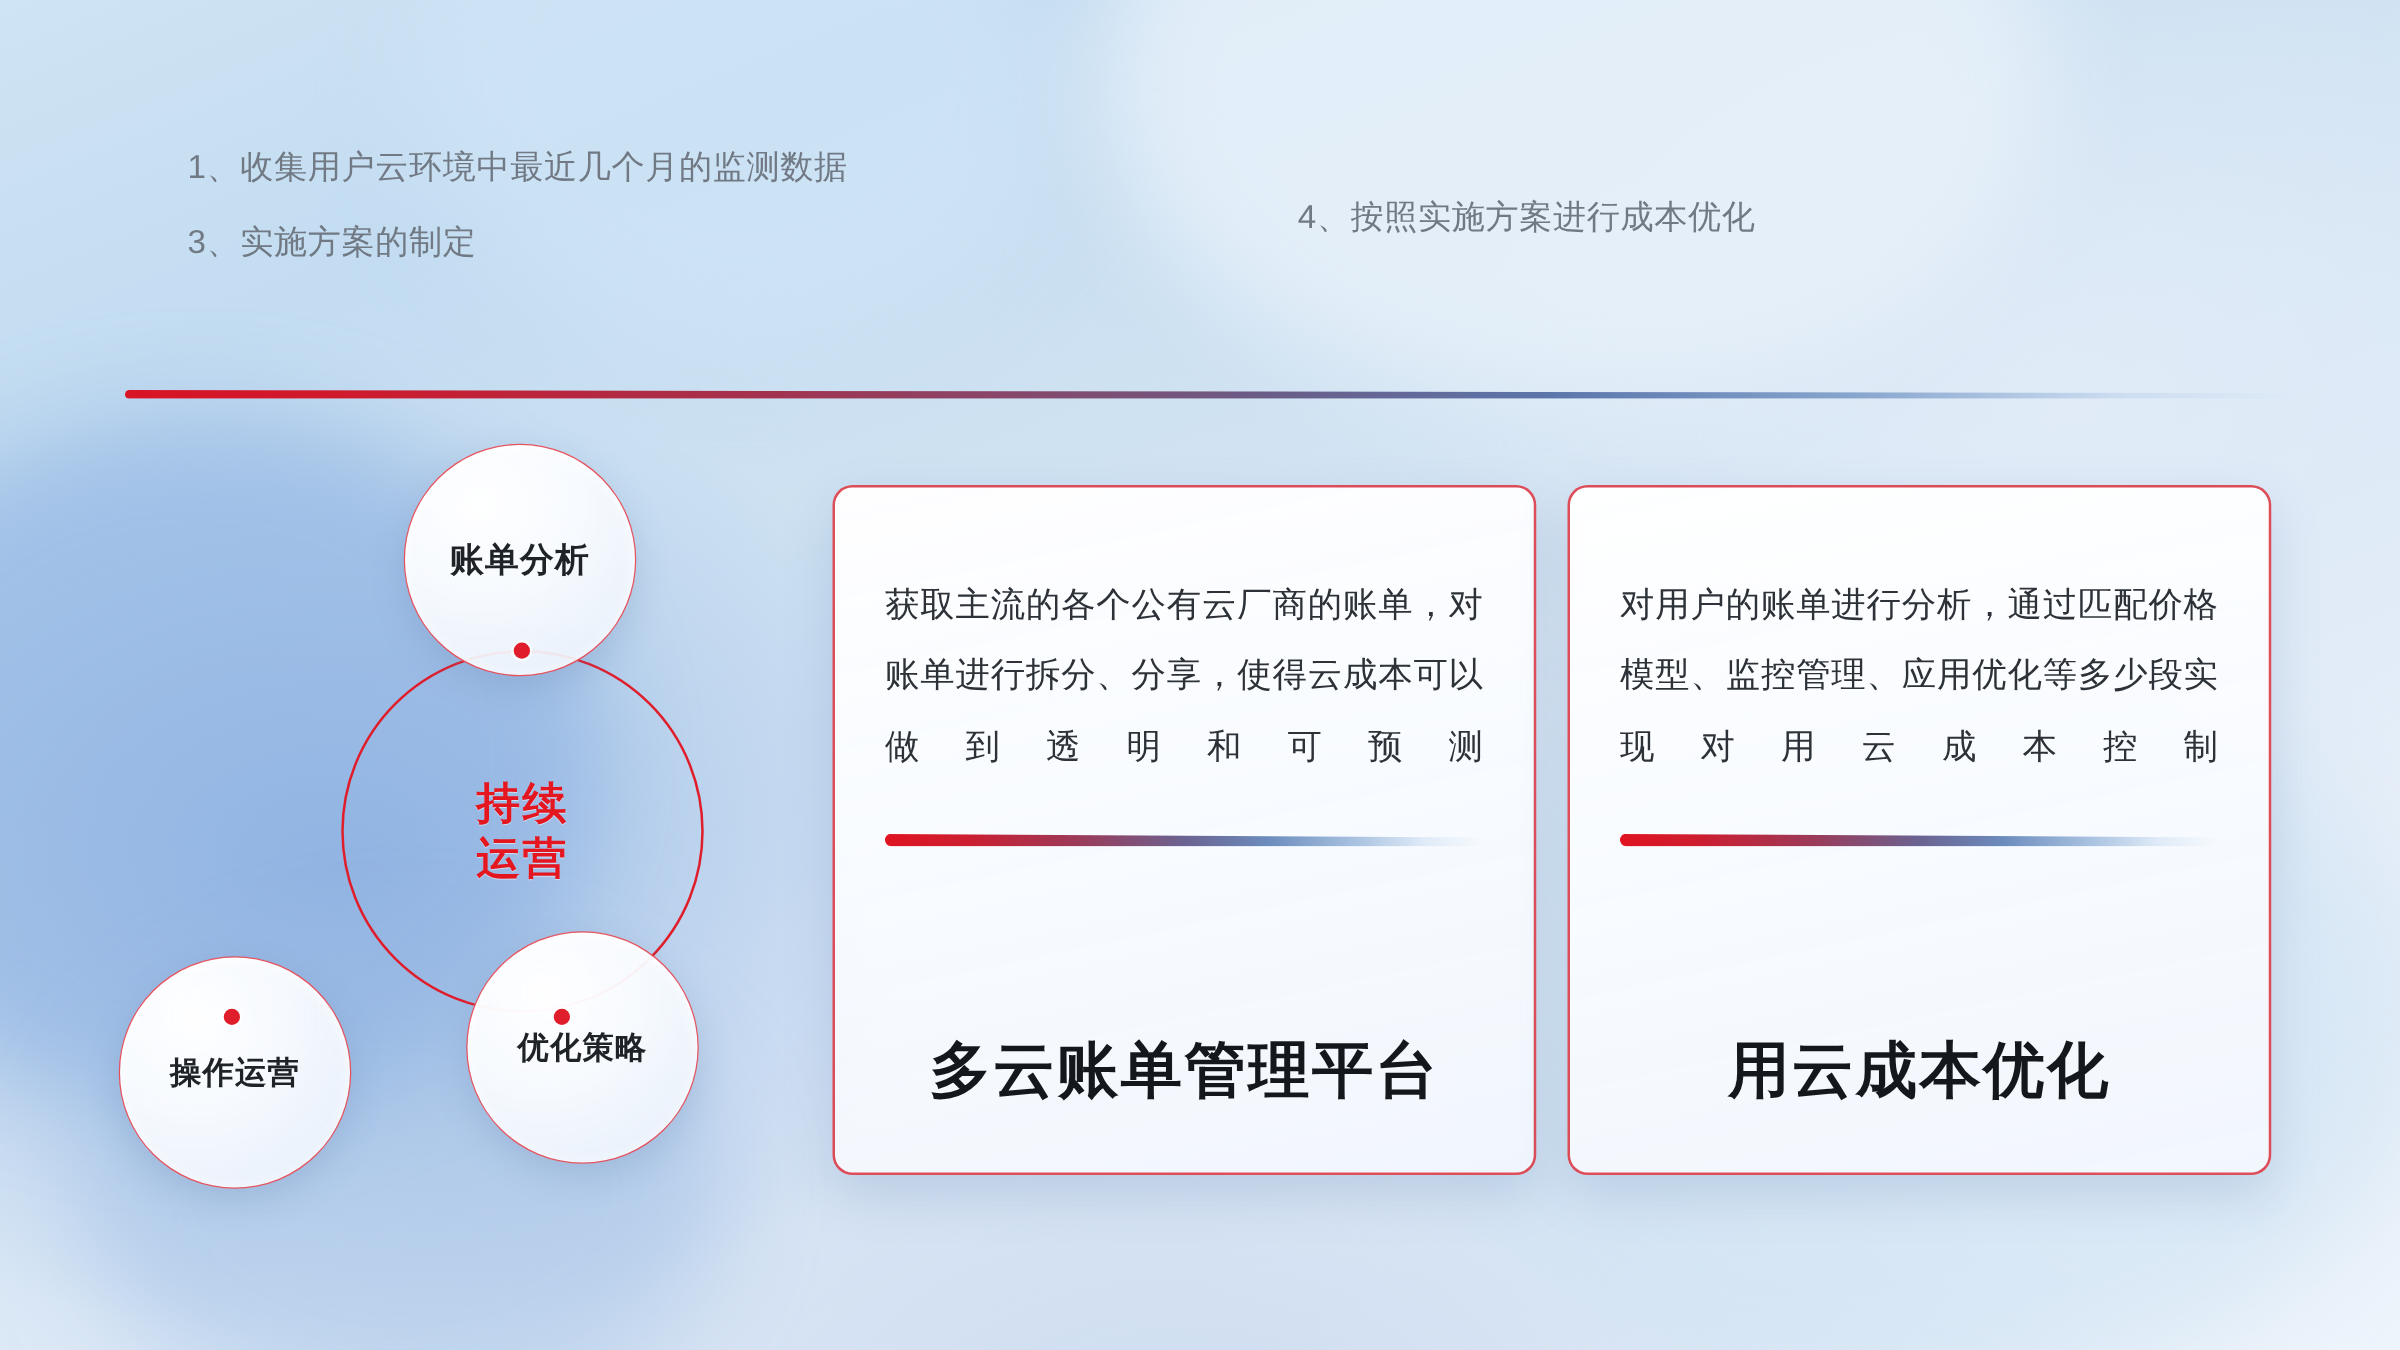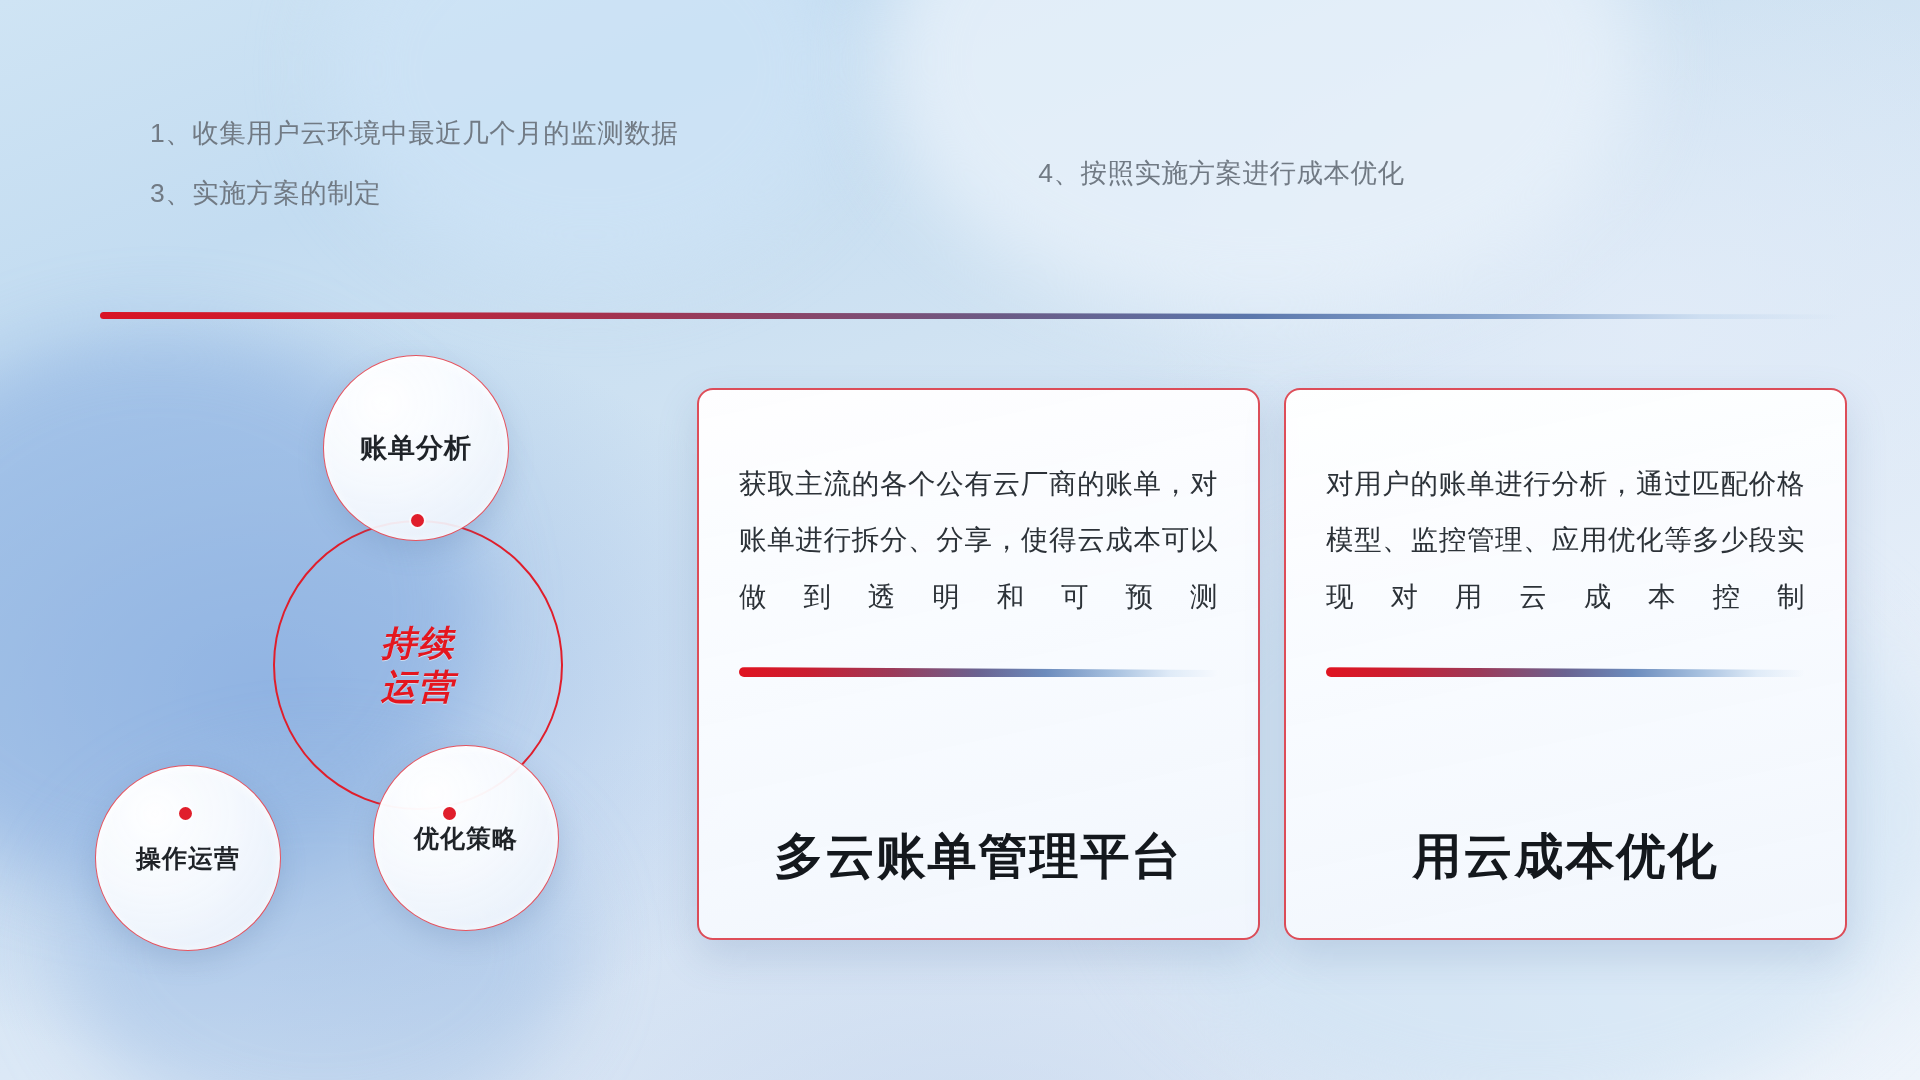--- a/index.html
+++ b/index.html
@@ -106,21 +106,20 @@
     left: 178px; top: 175px;
     width: 290px; height: 290px;
     display: flex; flex-direction: column;
     align-items: center; justify-content: center;
     color: #e4161f;
     font-weight: bold;
     font-size: 35px;
     line-height: 1.25;
     letter-spacing: 2px;
     text-shadow: 0 1px 0 rgba(255,255,255,0.5);
-    font-style: italic;
   }
 
   .dot {
     position: absolute;
     width: 13px; height: 13px;
     border-radius: 50%;
     background: #e01e2b;
     box-shadow: 0 0 0 2px rgba(255,255,255,0.55);
   }
   .dot.d1 { left: 316px; top: 169px; }
@@ -135,22 +134,22 @@
     height: 552px;
     border-radius: 16px;
     border: 2px solid rgba(214,34,48,0.80);
     background: linear-gradient(168deg, rgba(255,255,255,0.97) 0%, rgba(250,252,255,0.95) 45%, rgba(243,247,253,0.93) 100%);
     box-shadow: 0 16px 40px rgba(80,115,165,0.20);
     box-sizing: border-box;
     padding: 66px 40px 34px 40px;
     display: flex;
     flex-direction: column;
   }
-  .card.one { left: 697px; justify-content: space-between; }
-  .card.two { left: 1284px; }
+  .card.one { left: 666px; justify-content: space-between; }
+  .card.two { left: 1254px; }
 
   .card-body {
     font-size: 27.5px;
     line-height: 2.05;
     color: #2c3238;
     letter-spacing: 0.6px;
     text-align: justify;
     text-align-last: justify;
     flex: 0 0 auto;
   }

